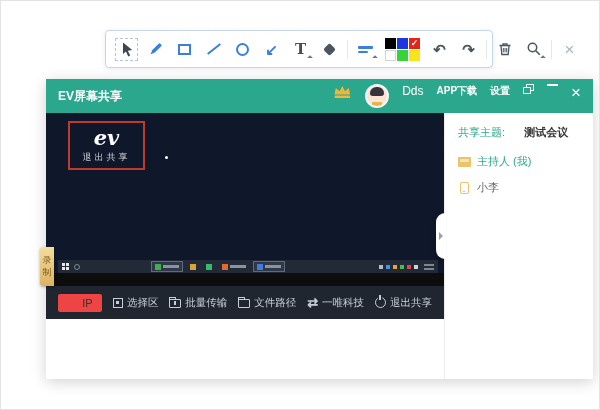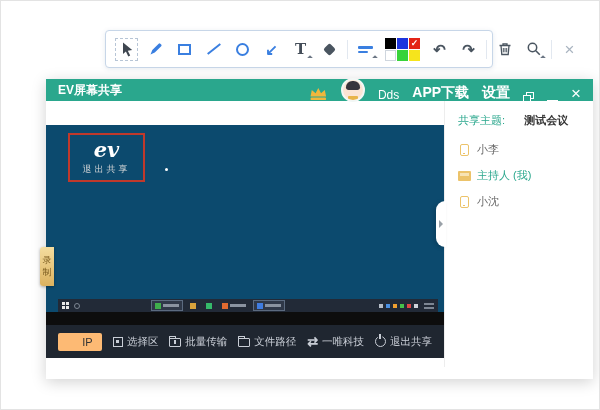--- a/index.html
+++ b/index.html
@@ -40,43 +40,43 @@
   .swatch { width:11px; height:11px; display:flex; align-items:center; justify-content:center; cursor:pointer; }
   .swatch.white { border:1px solid #cfd6de; }
   .swatch .chk { color:#fff; font-size:9px; font-weight:bold; line-height:1; }
 
   
   .app-window {
     position:absolute; left:45px; top:78px; width:547px; height:300px;
     background:#fff; box-shadow:0 3px 14px rgba(0,0,0,.18);
   }
   .titlebar {
-    height:22px; background:#2aa78d; display:flex; align-items:center;
+    height:34px; background:#2aa78d; display:flex; align-items:center;
     padding:0 12px; color:#fff;
   }
   .titlebar .title { font-size:12px; font-weight:bold; }
-  .tb-right { margin-left:auto; display:flex; align-items:flex-end; gap:13px; }
+  .tb-right { margin-left:auto; display:flex; align-items:flex-start; gap:13px; }
   .crown { width:20px; height:16px; }
   .avatar { width:24px; height:24px; border-radius:50%; background:#fbe4d4; border:2px solid #f3f7f5; position:relative; overflow:hidden; }
   .avatar .hair { position:absolute; left:3px; top:1px; width:14px; height:9px; background:#38343c; border-radius:7px 7px 3px 3px; }
   .avatar .vip { position:absolute; left:5px; bottom:0; width:10px; height:4px; background:#e8b44a; border-radius:1px; }
   .tb-user { font-size:12px; }
-  .tb-link { font-size:14px; font-weight:bold; cursor:pointer; }
+  .tb-link { font-size:10px; font-weight:bold; cursor:pointer; }
   .win-restore { width:11px; height:10px; position:relative; cursor:pointer; }
   .win-restore i { position:absolute; border:1.4px solid #fff; }
   .win-restore i:first-child { left:0; bottom:0; width:8px; height:7px; background:#2aa78d; z-index:2; }
   .win-restore i:last-child { right:0; top:0; width:8px; height:7px; }
   .win-min { width:11px; height:2px; background:#fff; cursor:pointer; }
   .win-close { color:#fff; font-size:17px; line-height:1; cursor:pointer; }
 
   .win-body { display:flex; height:266px; }
 
   
   .left-col { width:398px; display:flex; flex-direction:column; }
-  .screen { height:200px; background:#0c4a6e; position:relative;margin-top:24px; }
+  .screen { height:173px; background:#0f172a; position:relative; }
   .black-strip { position:absolute; left:0; right:0; bottom:0; height:13px; background:#0d0d0d; }
   .logo-box {
     position:absolute; left:22px; top:8px; width:77px; height:49px;
     border:2px solid #c0392b; display:flex; flex-direction:column;
     align-items:center; justify-content:center;
   }
   .logo-script { font-family:"DejaVu Serif", serif; font-style:italic; font-weight:bold; color:#fff; font-size:21px; line-height:1; }
   .logo-cap { color:#d8d8d8; font-size:9px; letter-spacing:3px; margin-top:3px; }
   .pen-dot { position:absolute; left:119px; top:43px; width:3px; height:3px; border-radius:50%; background:#fff; }
 
@@ -95,21 +95,21 @@
   .tray { margin-left:auto; display:flex; align-items:center; gap:3px; }
   .tray i { width:4px; height:4px; display:block; }
   .clock { display:flex; flex-direction:column; gap:2px; margin-left:3px; }
   .clock i { width:10px; height:2px; background:#7d8693; display:block; }
 
   .bottombar {
     height:33px; background:#1f2630; display:flex; align-items:center;
     padding:0 12px; justify-content:space-between;
   }
   .ip-btn {
-    width:44px; height:18px; background:#fdba74; border-radius:2px;
+    width:44px; height:18px; background:#ef4444; border-radius:2px;
     color:#333; font-size:11px; display:flex; align-items:center; justify-content:center;
     cursor:pointer;
     padding-left:15px;
   }
   .bbar-item { display:flex; align-items:center; gap:4px; color:#c9ced6; font-size:10.5px; cursor:pointer; white-space:nowrap; }
   .bbar-item.highlighted { border:2px solid #e9a63a; border-radius:3px; padding:3px 6px; }
   .ic-region { width:10px; height:10px; border:1.5px solid #c9ced6; position:relative; flex:none; }
   .ic-region::after { content:""; position:absolute; left:2px; top:2px; width:3px; height:3px; background:#c9ced6; }
   .ic-board { width:11px; height:11px; border:1.5px solid #c9ced6; border-radius:50%; position:relative; flex:none; }
   .ic-board::after { content:""; position:absolute; left:3px; top:3px; width:3px; height:3px; border-bottom:1.5px solid #c9ced6; border-left:1.5px solid #c9ced6; transform:rotate(-45deg); }
@@ -331,32 +331,28 @@
         </span>
       </div>
     </div>
 
     <div class="panel">
       <div class="topic-row">
         <span class="topic-label">共享主题:</span>
         <span class="topic-value">测试会议</span>
       </div>
 
+      <div class="member-row host">
+        <span class="ic-monitor"></span>
+        <span>主持人 (我)</span>
+      </div>
       <div class="member-row">
         <span class="ic-phone"></span>
         <span>小李</span>
       </div>
-      <div class="member-row host">
-        <span class="ic-monitor"></span>
-        <span>主持人 (我)</span>
-      </div>
-      <div class="member-row">
-        <span class="ic-phone"></span>
-        <span>小沈</span>
-      </div>
 
       <div class="collapse-tab">
         <span class="tri"></span>
       </div>
     </div>
   </div>
 
   <div class="record-tab">录制</div>
 </div>
 

